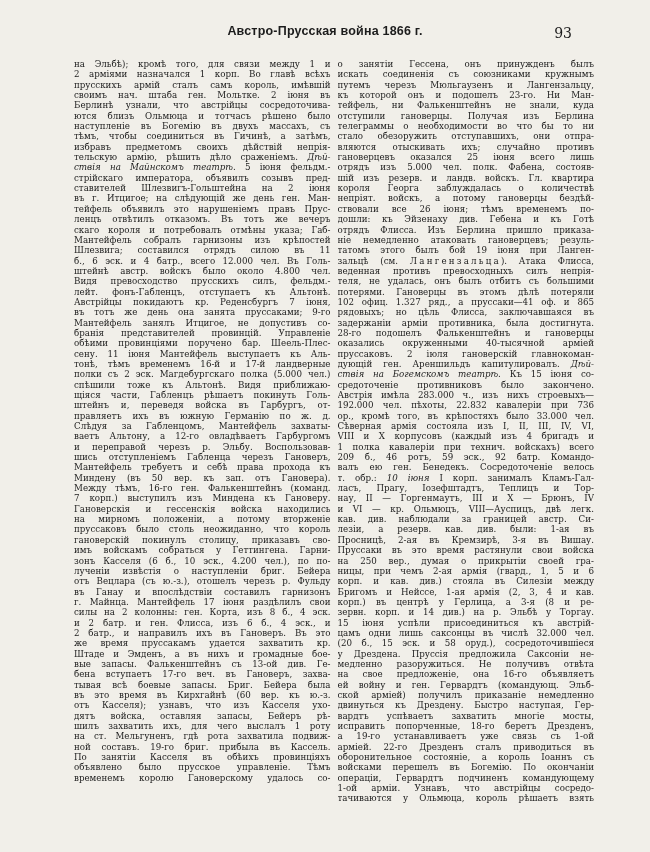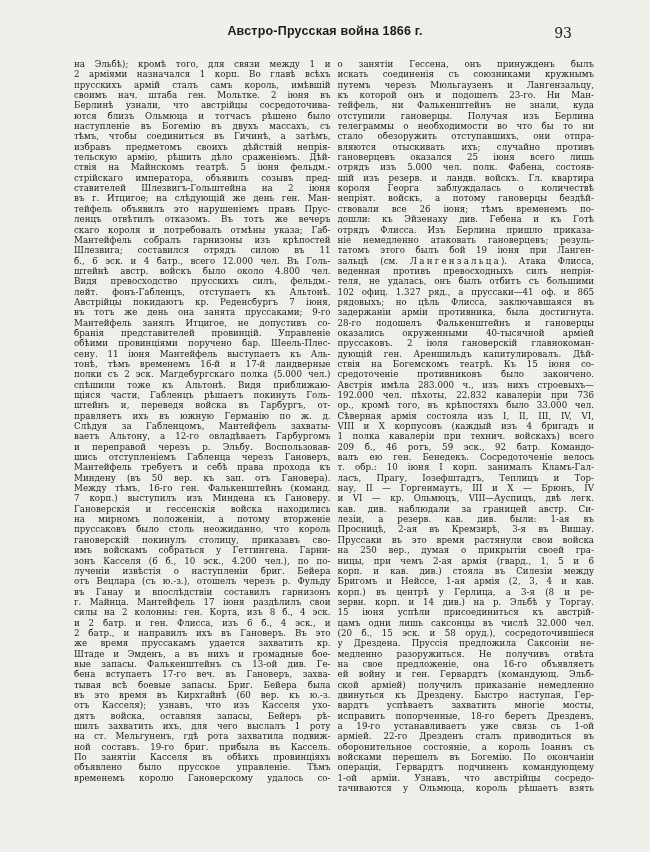--- a/index.html
+++ b/index.html
@@ -49,21 +49,21 @@
     text-align:justify;
   }
   .line{
     text-align:justify;
     text-align-last:justify;
     -moz-text-align-last:justify;
     white-space:nowrap;
     overflow:hidden;
     height:10.35px;
   }
-  .it{}
+  .it{font-style:italic;}
   .sp{letter-spacing:2.2px;}
 </style>
 </head>
 <body>
 
 <div class="page" style="--paper: #f1efe9; --ink: #1c1c1c;">
   <div class="running-head">
     <div class="head-title">Австро-Прусская война 1866 г.</div>
     <div class="page-num">93</div>
   </div>
@@ -156,20 +156,21 @@
         <div class="line"><span>короля Георга заблуждалась о количествѣ</span></div>
         <div class="line"><span>непріят. войскъ, а потому гановерцы бездѣй-</span></div>
         <div class="line"><span>ствовали все 26 іюня; тѣмъ временемъ по-</span></div>
         <div class="line"><span>дошли: къ Эйзенаху див. Гебена и къ Готѣ</span></div>
         <div class="line"><span>отрядъ Флисса. Изъ Берлина пришло приказа-</span></div>
         <div class="line"><span>ніе немедленно атаковать гановерцевъ; резуль-</span></div>
         <div class="line"><span>татомъ этого былъ бой 19 іюня при Ланген-</span></div>
         <div class="line"><span>зальцѣ (см. </span><span class="sp">Лангензальца</span><span>). Атака Флисса,</span></div>
         <div class="line"><span>веденная противъ превосходныхъ силъ непрія-</span></div>
         <div class="line"><span>теля, не удалась, онъ былъ отбитъ съ большими</span></div>
+        <div class="line"><span>потерями. Гановерцы въ этомъ дѣлѣ потеряли</span></div>
         <div class="line"><span>102 офиц. 1.327 ряд., а пруссаки—41 оф. и 865</span></div>
         <div class="line"><span>рядовыхъ; но цѣль Флисса, заключавшаяся въ</span></div>
         <div class="line"><span>задержаніи арміи противника, была достигнута.</span></div>
         <div class="line"><span>28-го подошелъ Фалькенштейнъ и гановерцы</span></div>
         <div class="line"><span>оказались окруженными 40-тысячной арміей</span></div>
         <div class="line"><span>пруссаковъ. 2 іюля гановерскій главнокоман-</span></div>
         <div class="line"><span>дующій ген. Ареншильдъ капитулировалъ. </span><span class="it">Дѣй-</span></div>
         <div class="line"><span class="it">ствія на Богемскомъ театрѣ.</span><span> Къ 15 іюня со-</span></div>
         <div class="line"><span>средоточеніе противниковъ было закончено.</span></div>
         <div class="line"><span>Австрія имѣла 283.000 ч., изъ нихъ строевыхъ—</span></div>

